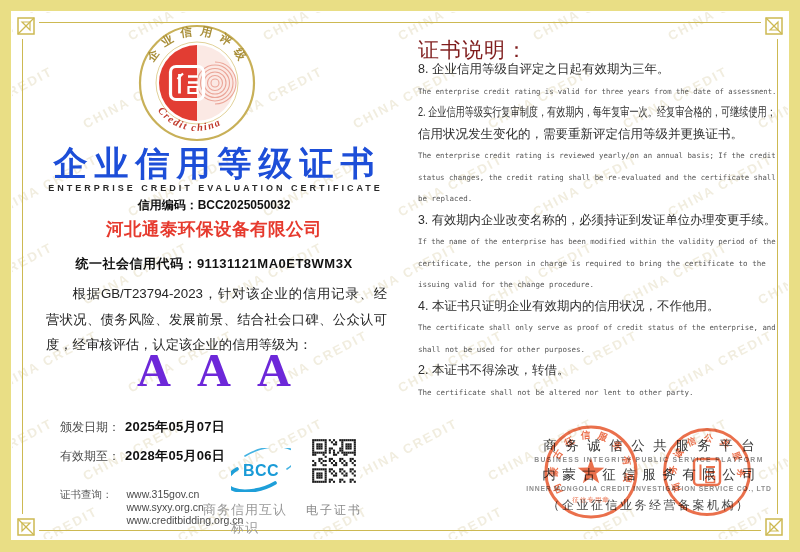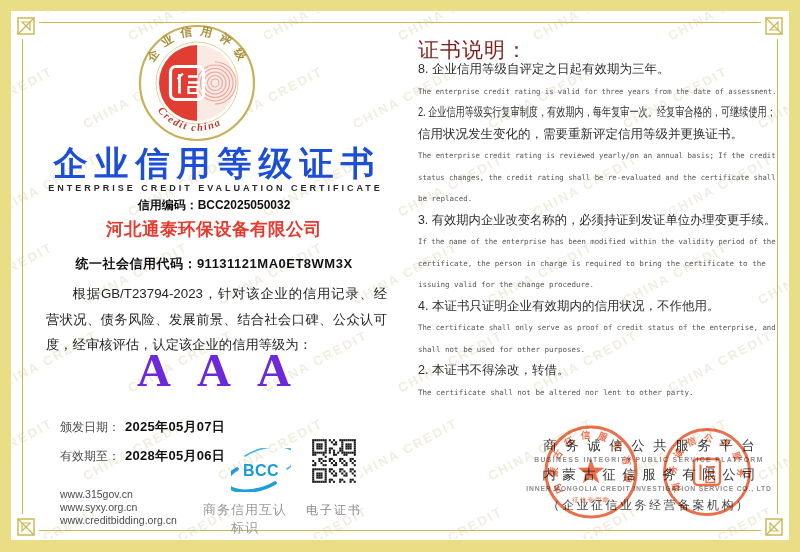--- a/index.html
+++ b/index.html
@@ -174,20 +174,21 @@
   <div class="uscc"><span>统一社会信用代码：</span><span>91131121MA0ET8WM3X</span></div>
   <div class="body-par">根据GB/T23794-2023，针对该企业的信用记录、经营状况、债务风险、发展前景、结合社会口碑、公众认可度，经审核评估，认定该企业的信用等级为：</div>
   <div class="rating">AAA</div>
 
   <div class="dates">
     <div class="date-row"><span>颁发日期：</span><b>2025年05月07日</b></div>
     <div class="date-row"><span>有效期至：</span><b>2028年05月06日</b></div>
   </div>
 
   <div class="query">
+    <div class="query-label">证书查询：</div>
     <div class="query-urls">
         <div>www.315gov.cn</div>
         <div>www.syxy.org.cn</div>
         <div>www.creditbidding.org.cn</div>
       </div>
   </div>
 
   <svg class="bcc" width="60" height="44" viewBox="0 0 60 44" xmlns="http://www.w3.org/2000/svg">
     <path d="M14 8 A26 12 -14 0 1 56 21" stroke="#45b3e2" stroke-width="1.6" fill="none" stroke-linecap="round"></path>
     <path d="M6 21 A26 12 -14 0 0 44 35" stroke="#1e9fd9" stroke-width="3.6" fill="none" stroke-linecap="round"></path>

